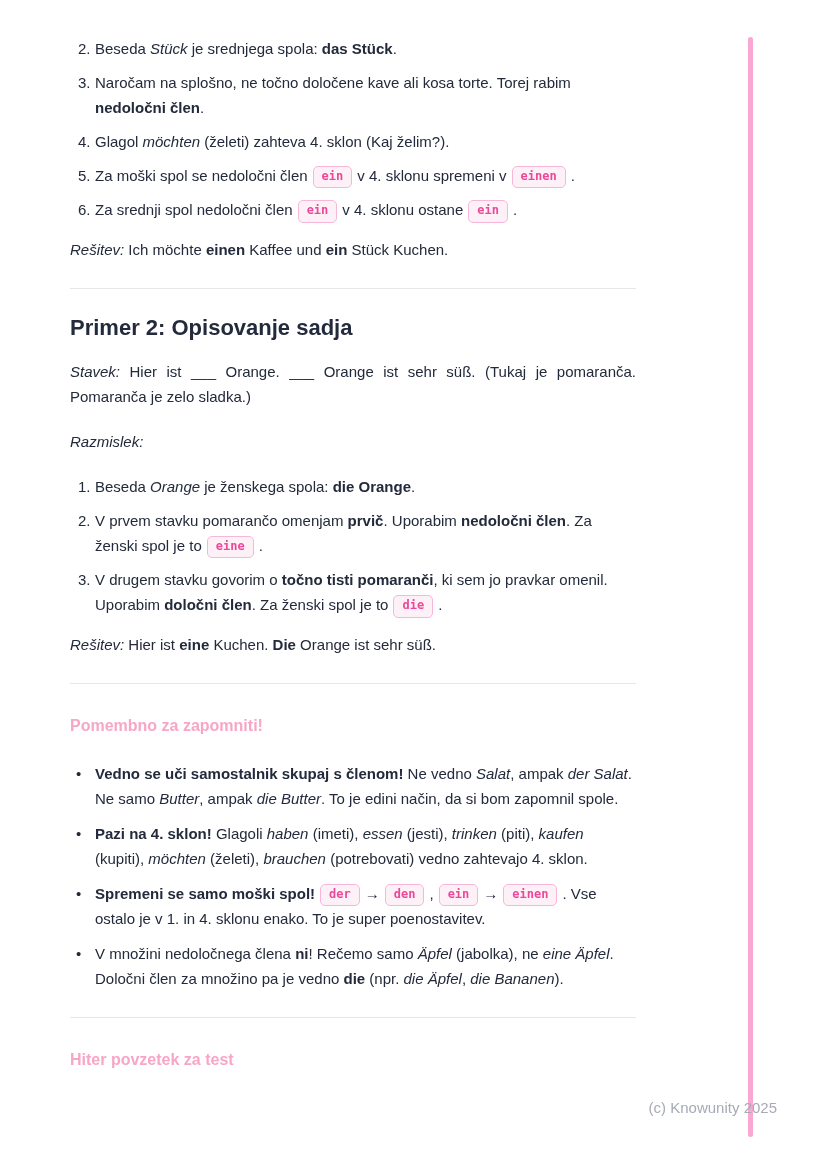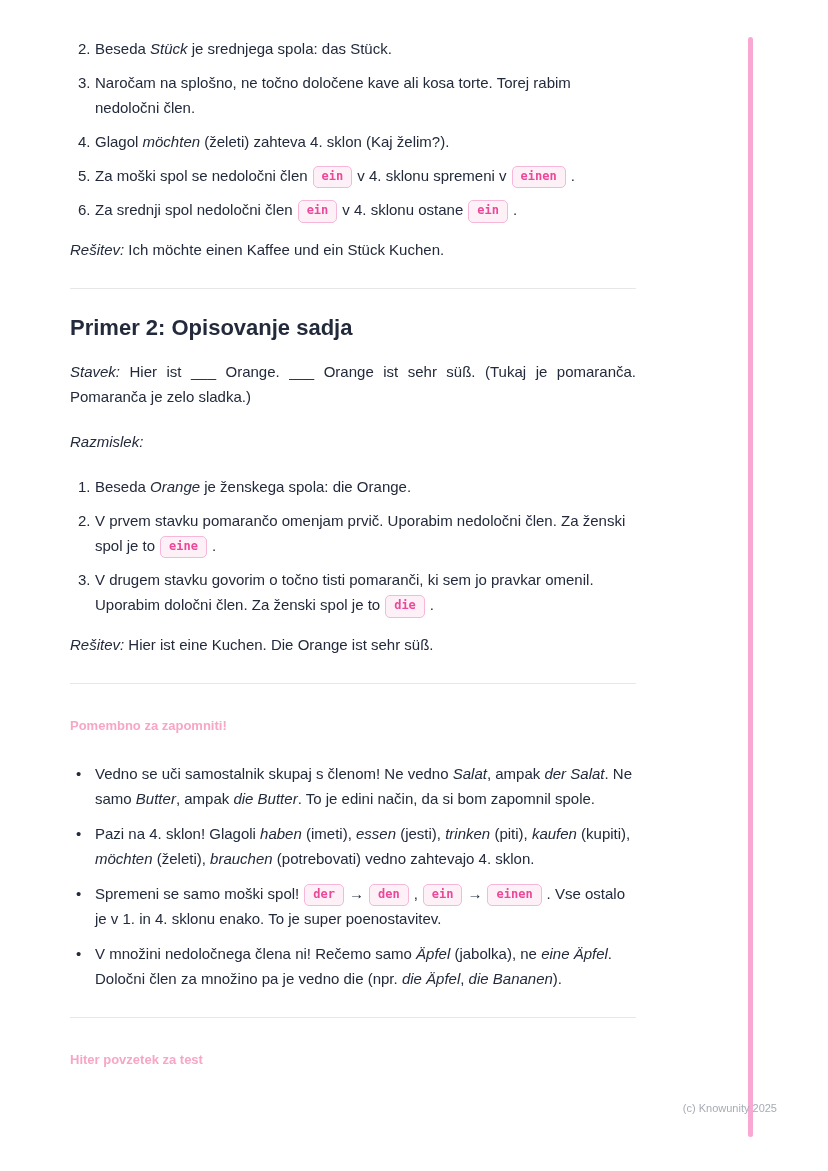--- a/index.html
+++ b/index.html
@@ -13,21 +13,21 @@
     color: var(--body-text, #232a3b);
     font-size: 15px;
     line-height: 25px;
   }
   .content {
     position: absolute;
     left: 70px;
     top: 36px;
     width: 566px;
   }
-  .b { font-weight: 400; }
+  .b { font-weight: 700; }
   .i { font-style: italic; }
   .chip {
     display: inline-block;
     font-family: "DejaVu Sans Mono", "Liberation Mono", monospace;
     font-size: 12px;
     font-weight: 700;
     color: var(--chip-text, #ec4899);
     background: var(--chip-bg, #fdf1f7);
     border: 1px solid var(--chip-border, #f6b7d8);
     border-radius: 5px;
@@ -50,21 +50,21 @@
     border-top: 1px solid var(--divider, #e7e7ea);
     margin: 26px 0 0 0;
   }
   .subheading {
     font-size: 22px;
     font-weight: 700;
     margin: 28px 0 0 0;
     line-height: 22px;
   }
   .pink-heading {
-    font-size: 13px;
+    font-size: 16px;
     font-weight: 700;
     color: var(--accent-pink, #f7a6c6);
     margin: 28px 0 0 0;
     line-height: 27px;
   }
   .blist { list-style: none; margin: 22px 0 0 0; padding: 0; }
   .blist .brow { display: flex; margin-bottom: 10px; padding-left: 6px; }
   .blist .brow:last-child { margin-bottom: 0; }
   .bullet { width: 19px; flex: 0 0 19px; }
   .accent-bar {
@@ -73,21 +73,21 @@
     top: 37px;
     width: 5px;
     height: 1100px;
     border-radius: 3px;
     background: var(--accent-bar, #f9a8d4);
   }
   .copyright {
     position: absolute;
     top: 1101px;
     right: 51px;
-    font-size: 11px;
+    font-size: 15px;
     line-height: 14px;
     color: var(--muted-text, #a6abb5);
   }
 </style>
 </head>
 <body>
 
 <div class="page">
   <div class="content">
 

